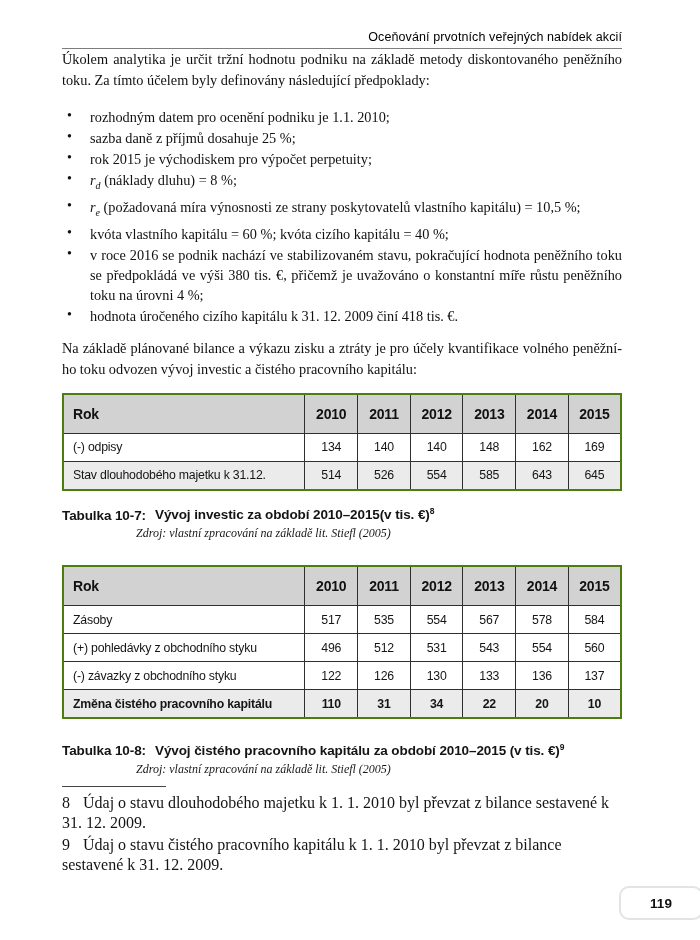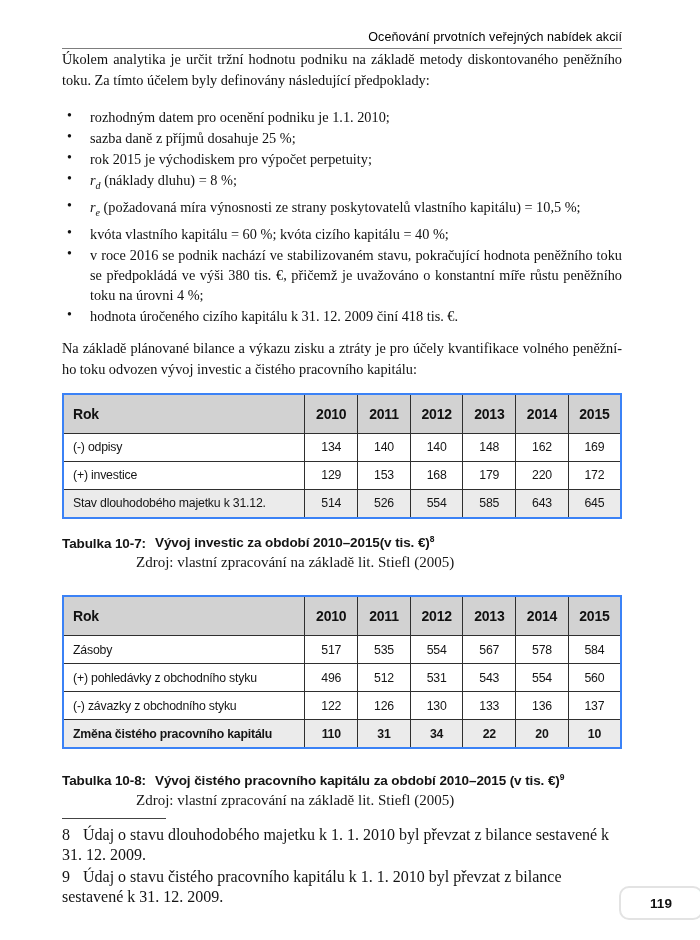--- a/index.html
+++ b/index.html
@@ -31,21 +31,21 @@
     font-family:"Liberation Serif", serif; font-size:14.3px; line-height:20px;
     text-align:justify;
   }
   .bullets li::before { content:"\2022"; position:absolute; left:5px; top:-1px; font-size:14px; }
   .bullets i { font-style:italic; }
   .bullets sub { font-size:10px; }
 
   
   .data-table {
     width:100%; border-collapse:collapse; table-layout:fixed;
-    border:2px solid #3b82f6;
+    border:2px solid #4d7c0f;
     font-family:"Liberation Sans", sans-serif;
     margin-top:13px;
   }
   .data-table th, .data-table td { border:1px solid #2f2f2f; overflow:hidden; white-space:nowrap; }
   .data-table th {
     background:var(--header-bg,#d2d2d2); height:36px; font-size:14px;
     font-weight:bold; text-align:center; letter-spacing:-0.2px;
   }
   .data-table td {
     height:25px; text-align:center; font-size:12.3px; letter-spacing:-0.2px; color:#151515;
@@ -59,22 +59,22 @@
 
   
   .caption {
     margin-top:15px; font-family:"Liberation Sans", sans-serif;
     font-size:13.5px; font-weight:bold; color:#141414; letter-spacing:-0.1px;
   }
   .caption .cap-text { margin-left:9px; }
   .caption sup { font-size:8.5px; vertical-align:super; }
   .cap2 { margin-top:22px; }
   .source {
-    margin:4px 0 0 74px; font-family:"Liberation Serif", serif; 
-    font-size:15px; color:#161616;
+    margin:4px 0 0 74px; font-family:"Liberation Serif", serif; font-style:italic;
+    font-size:12px; color:#161616;
   }
 
   
   .fn-rule { margin-top:9px; width:104px; border-top:1.2px solid #444; height:0; }
   ul.footnotes { list-style:none; margin:6px 0 0 0; padding:0; }
   .footnotes li {
     font-family:"Liberation Serif", serif; font-size:16px; line-height:20px;
     margin-bottom:2px; color:#141414;
   }
   .footnotes .fn-num { display:inline-block; width:21px; }
@@ -127,29 +127,20 @@
         <tbody>
           <tr>
             <td class="label-col">(-) odpisy</td>
             <td>134</td>
             <td>140</td>
             <td>140</td>
             <td>148</td>
             <td>162</td>
             <td>169</td>
           </tr>
-          <tr>
-            <td class="label-col">(+) investice</td>
-            <td>129</td>
-            <td>153</td>
-            <td>168</td>
-            <td>179</td>
-            <td>220</td>
-            <td>172</td>
-          </tr>
           <tr class="shaded">
             <td class="label-col">Stav dlouhodobého majetku k 31.12.</td>
             <td>514</td>
             <td>526</td>
             <td>554</td>
             <td>585</td>
             <td>643</td>
             <td>645</td>
           </tr>
         </tbody>

